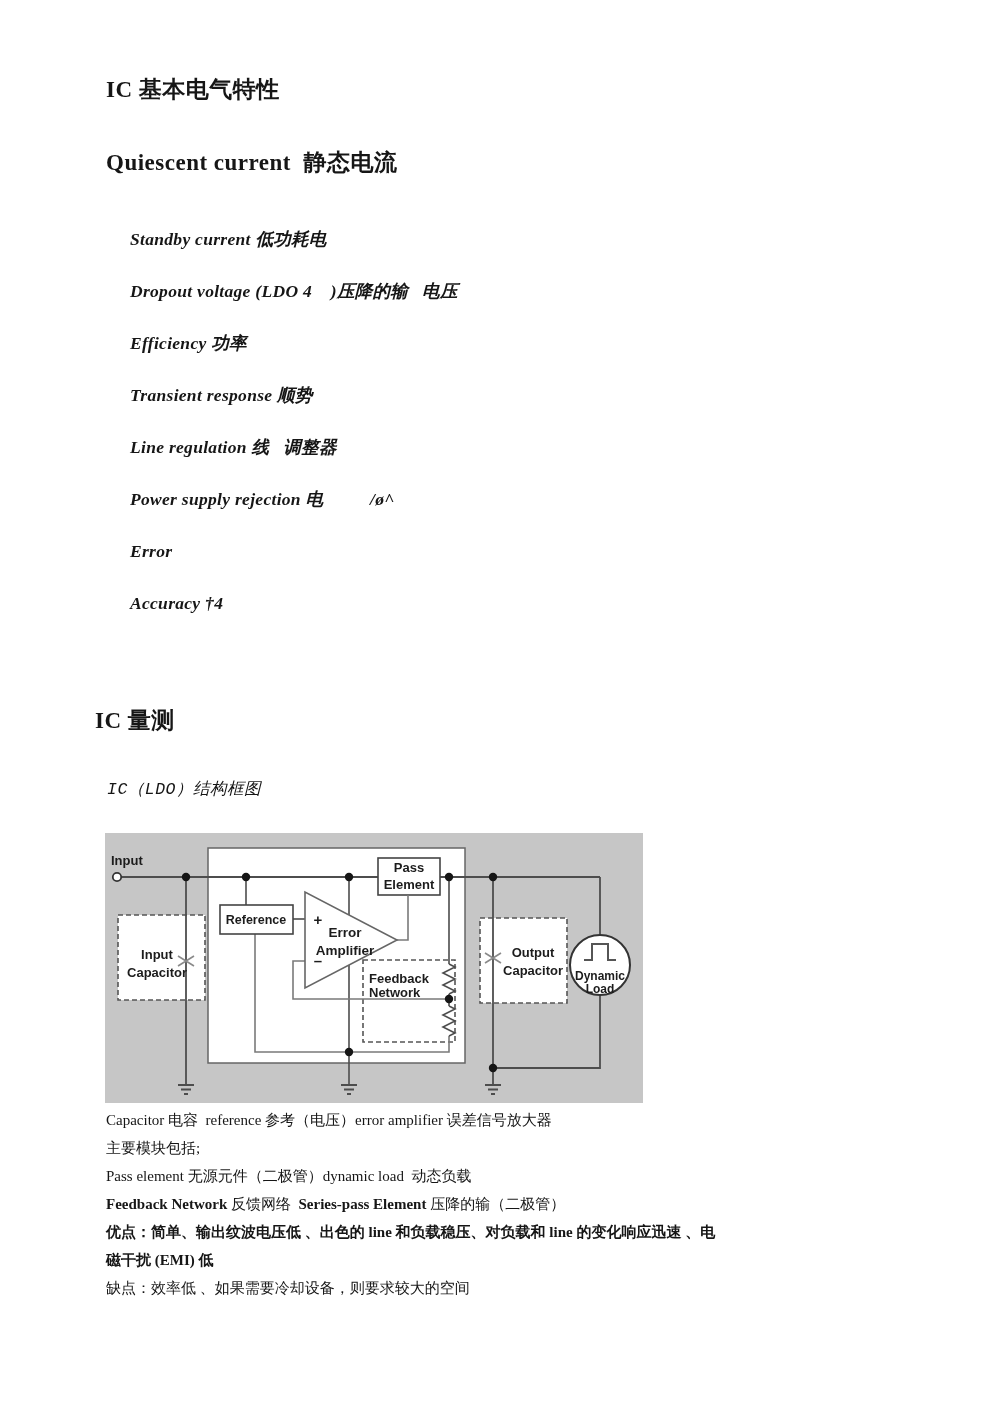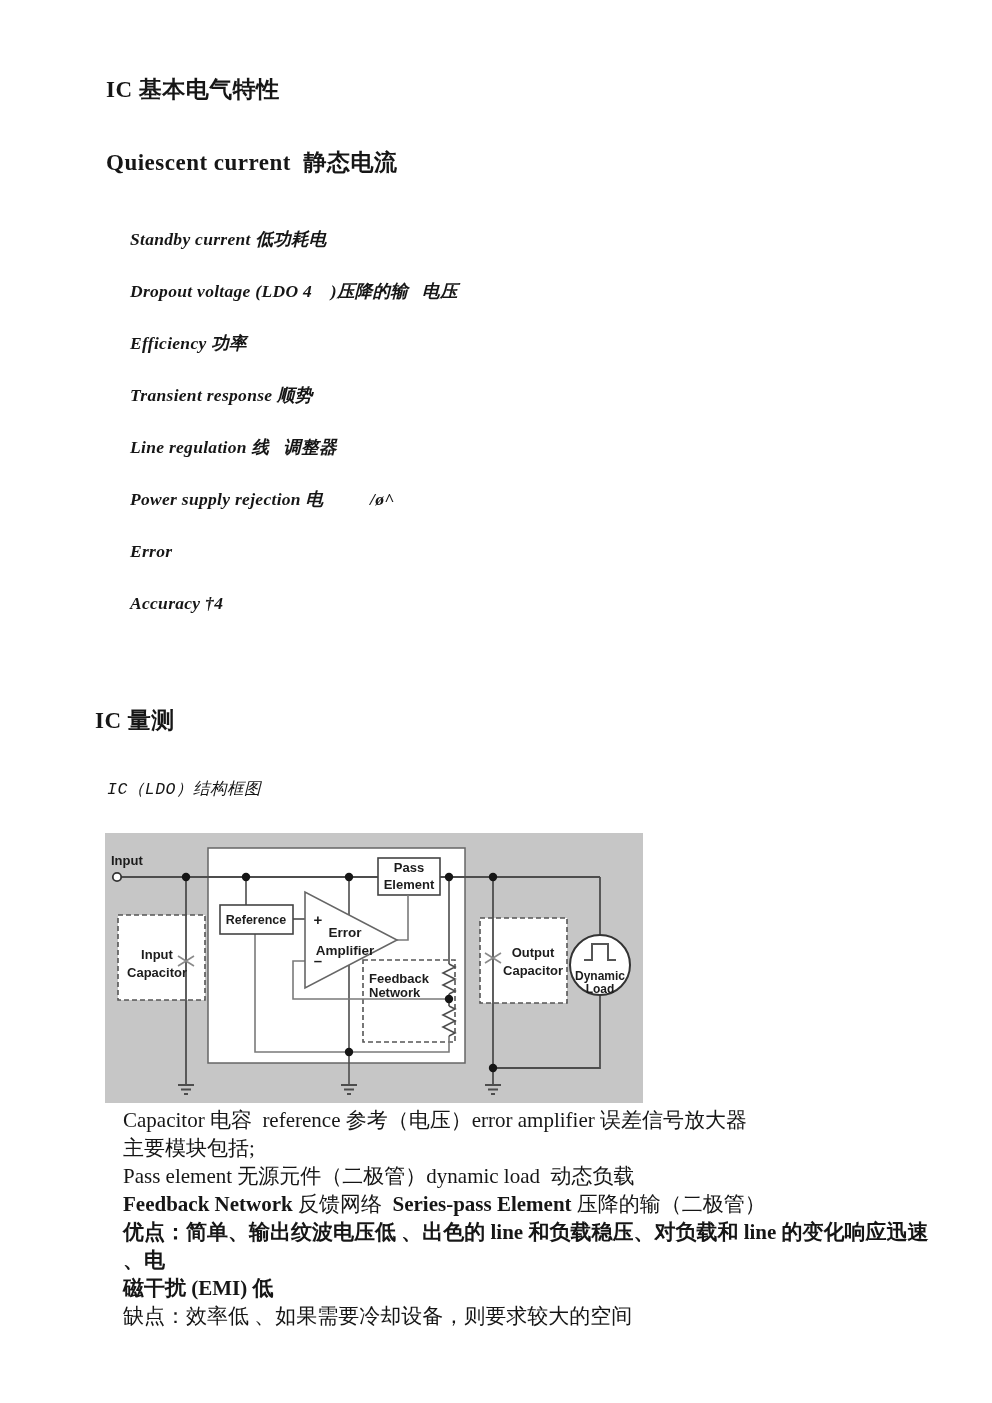--- a/index.html
+++ b/index.html
@@ -20,21 +20,21 @@
   #figure-caption{
     left:107px;top:778px;font-family:"Liberation Mono","DejaVu Sans Mono",monospace;
     font-style:italic;font-size:16.5px;letter-spacing:.5px;
   }
   #diagram{left:105px;top:833px;width:538px;height:308px;}
   #diagram svg{display:block;}
   #diagram text{
     font-family:"Liberation Sans","DejaVu Sans",sans-serif;
     font-weight:bold;fill:#1c1c1c;
   }
-  #notes{left:123px;top:1106px;width:812px;font-size:21px;}
+  #notes{left:106px;top:1106px;width:812px;font-size:15px;}
   .note-line{line-height:28px;white-space:pre-wrap;}
   .note-line .b{font-weight:bold;}
 </style>
 </head>
 <body>
 
 <h1 class="abs h-main" id="heading1">IC 基本电气特性</h1>
 <h2 class="abs h-main" id="heading2">Quiescent current  静态电流</h2>
 
 <div class="abs" id="features">

